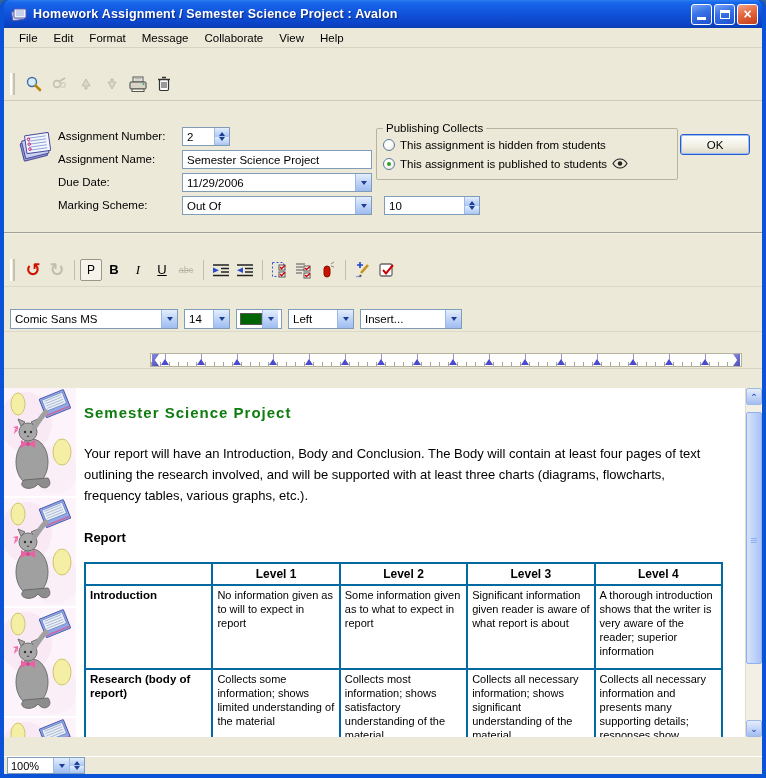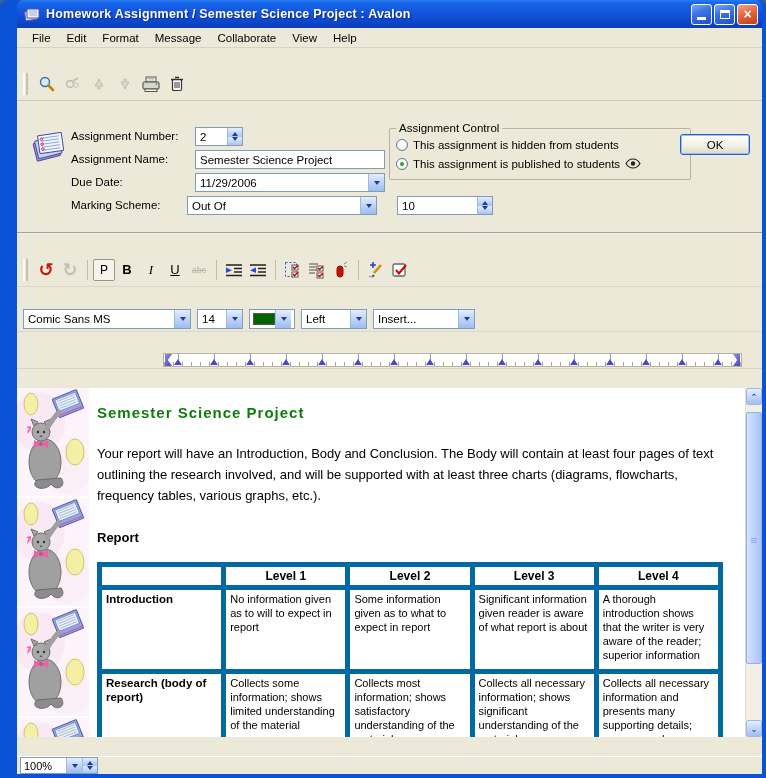--- a/index.html
+++ b/index.html
@@ -1,18 +1,18 @@
 <!DOCTYPE html>
 <html><head>
 <meta charset="utf-8">
 <style>
   * { margin:0; padding:0; box-sizing:border-box; }
   html,body { background:#3a6ea5; font-family:"Liberation Sans","DejaVu Sans",sans-serif; }
 
-  .window{ width:766px; height:778px; background:#0a53d7; padding:0 4px 4px 17px;
+  .window{ width:766px; height:778px; background:#0a53d7; padding:0 4px 4px 4px;
            border-radius:8px 8px 0 0; position:relative; overflow:hidden;
            box-shadow:0 2px 8px rgba(0,0,0,.5); }
 
   
   .titlebar{ height:28px; display:flex; align-items:center; padding:0 4px 0 6px;
     background:linear-gradient(180deg,#2a7cf2 0%,#1766ea 10%,#1254dd 45%,#0b43c6 85%,#0c3eb4 100%);
     border-radius:6px 6px 0 0; }
   .titlebar .appicon{ width:18px; height:16px; margin-right:5px; }
   .titlebar .title{ color:#fff; font-weight:bold; font-size:12.5px; letter-spacing:.2px;
     text-shadow:1px 1px 1px #0a2a80; flex:1; white-space:nowrap; overflow:hidden; }
@@ -101,21 +101,21 @@
 
   
   .docwrap{ flex:1; display:flex; background:#fff; overflow:hidden; }
   .deco{ width:72px; flex:none; background:#fdf3fa; overflow:hidden; }
   .deco .tile{ height:110px; border-bottom:2px solid #fff; }
   .content{ flex:1; padding:8px 20px 0 8px; font-size:13px; line-height:21px; color:#000; overflow:hidden; }
   .dheading{ color:#0e7c0e; font-weight:bold; font-size:15px; letter-spacing:1px; margin:6px 0 20px 0; }
   .dpara{ margin-bottom:21px; }
   .dreport{ font-weight:bold; font-size:13px; margin:2px 0 14px 0; }
   table.rubric{ border-collapse:collapse; width:calc(100% - 2px); table-layout:fixed; }
-  table.rubric th, table.rubric td{ border:5px solid #0369a1; font-size:11px; line-height:14px;
+  table.rubric th, table.rubric td{ border:2px solid #0369a1; font-size:11px; line-height:14px;
     padding:2px 4px; vertical-align:top; text-align:left; }
   table.rubric th{ text-align:center; font-size:12px; height:22px; vertical-align:middle; }
   table.rubric td.rowlabel{ font-weight:bold; font-size:11.5px; }
   tr.introrow td{ height:84px; } tr.resrow td{ height:104px; }
 
   
   .vscroll{ width:17px; flex:none; background:#f2f0e4; display:flex; flex-direction:column;
     border-left:1px solid #e0ddcc; position:relative; }
   .sbtn{ height:17px; background:linear-gradient(180deg,#e6eefc,#c2d3f7 55%,#a3bdf0);
     border:1px solid #9db8ea; border-radius:2px; display:flex; align-items:center; justify-content:center;
@@ -246,40 +246,40 @@
       </div>
       <div class="ffield" style="left:178px; top:30px; width:190px">
         <span class="val">Semester Science Project</span>
       </div>
       <div class="ffield" style="left:178px; top:53px; width:190px">
         <span class="val">11/29/2006</span>
         <span class="arrowbtn">
             <span class="tri"></span>
           </span>
       </div>
-      <div class="ffield" style="left:170px; top:76px; width:190px">
+      <div class="ffield" style="left:178px; top:76px; width:190px">
         <span class="val">Out Of</span>
         <span class="arrowbtn">
             <span class="tri"></span>
           </span>
       </div>
       <div class="ffield" style="left:380px; top:76px; width:96px">
         <span class="val">10</span>
         <span class="spinbtns">
             <div class="up">
               <b></b>
             </div>
             <div class="dn">
               <b></b>
             </div>
           </span>
       </div>
 
       <fieldset class="pubctl">
-        <legend>Assignment Control</legend>
+        <legend>Publishing Collects</legend>
         <div class="radio-row">
           <span class="radio"></span>
           <span>This assignment is hidden from students</span>
         </div>
         <div class="radio-row">
           <span class="radio sel"></span>
           <span>This assignment is published to students</span>
           <svg width="16" height="11" viewBox="0 0 16 11">
             <path d="M1 5.5C3 2 6 1 8 1s5 1 7 4.5C13 9 10 10 8 10S3 9 1 5.5Z" fill="none" stroke="#222" stroke-width="1.1"></path>
             <circle cx="8" cy="5.5" r="2.2" fill="#222"></circle>

